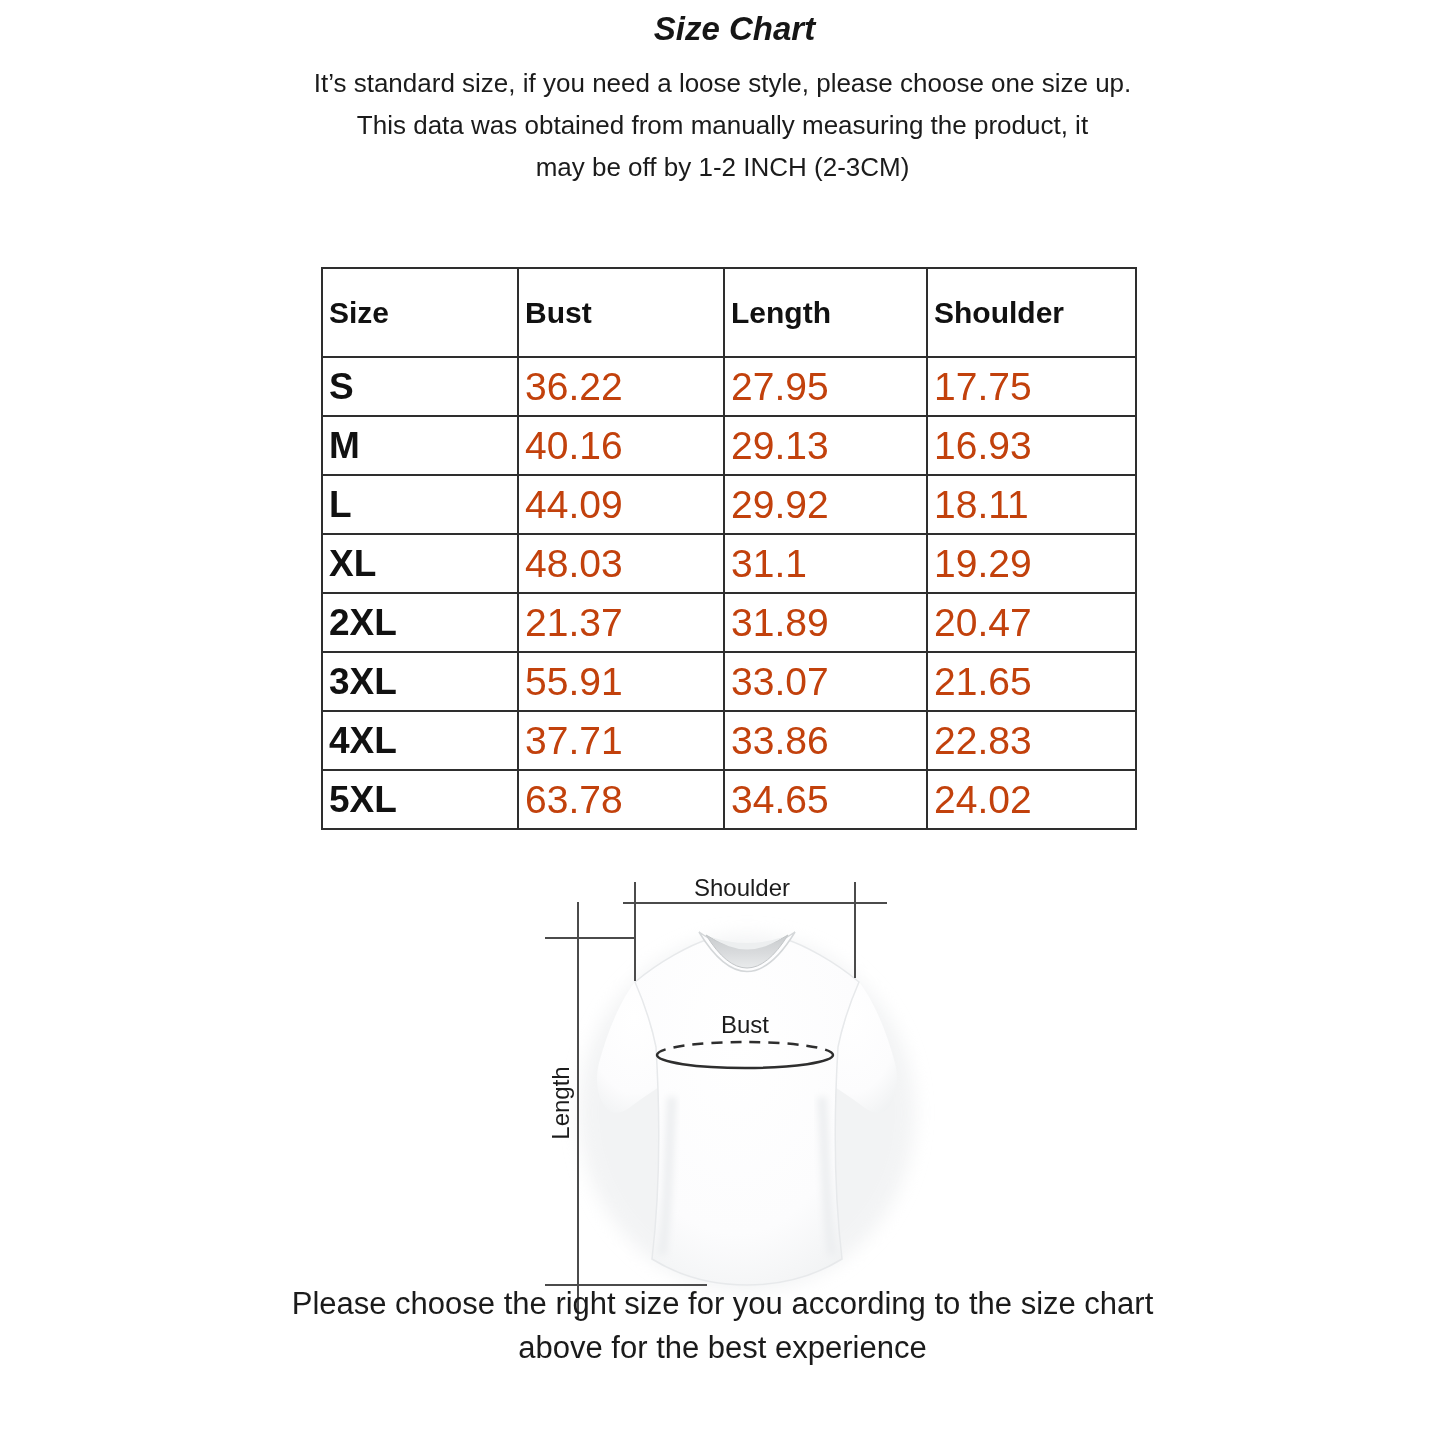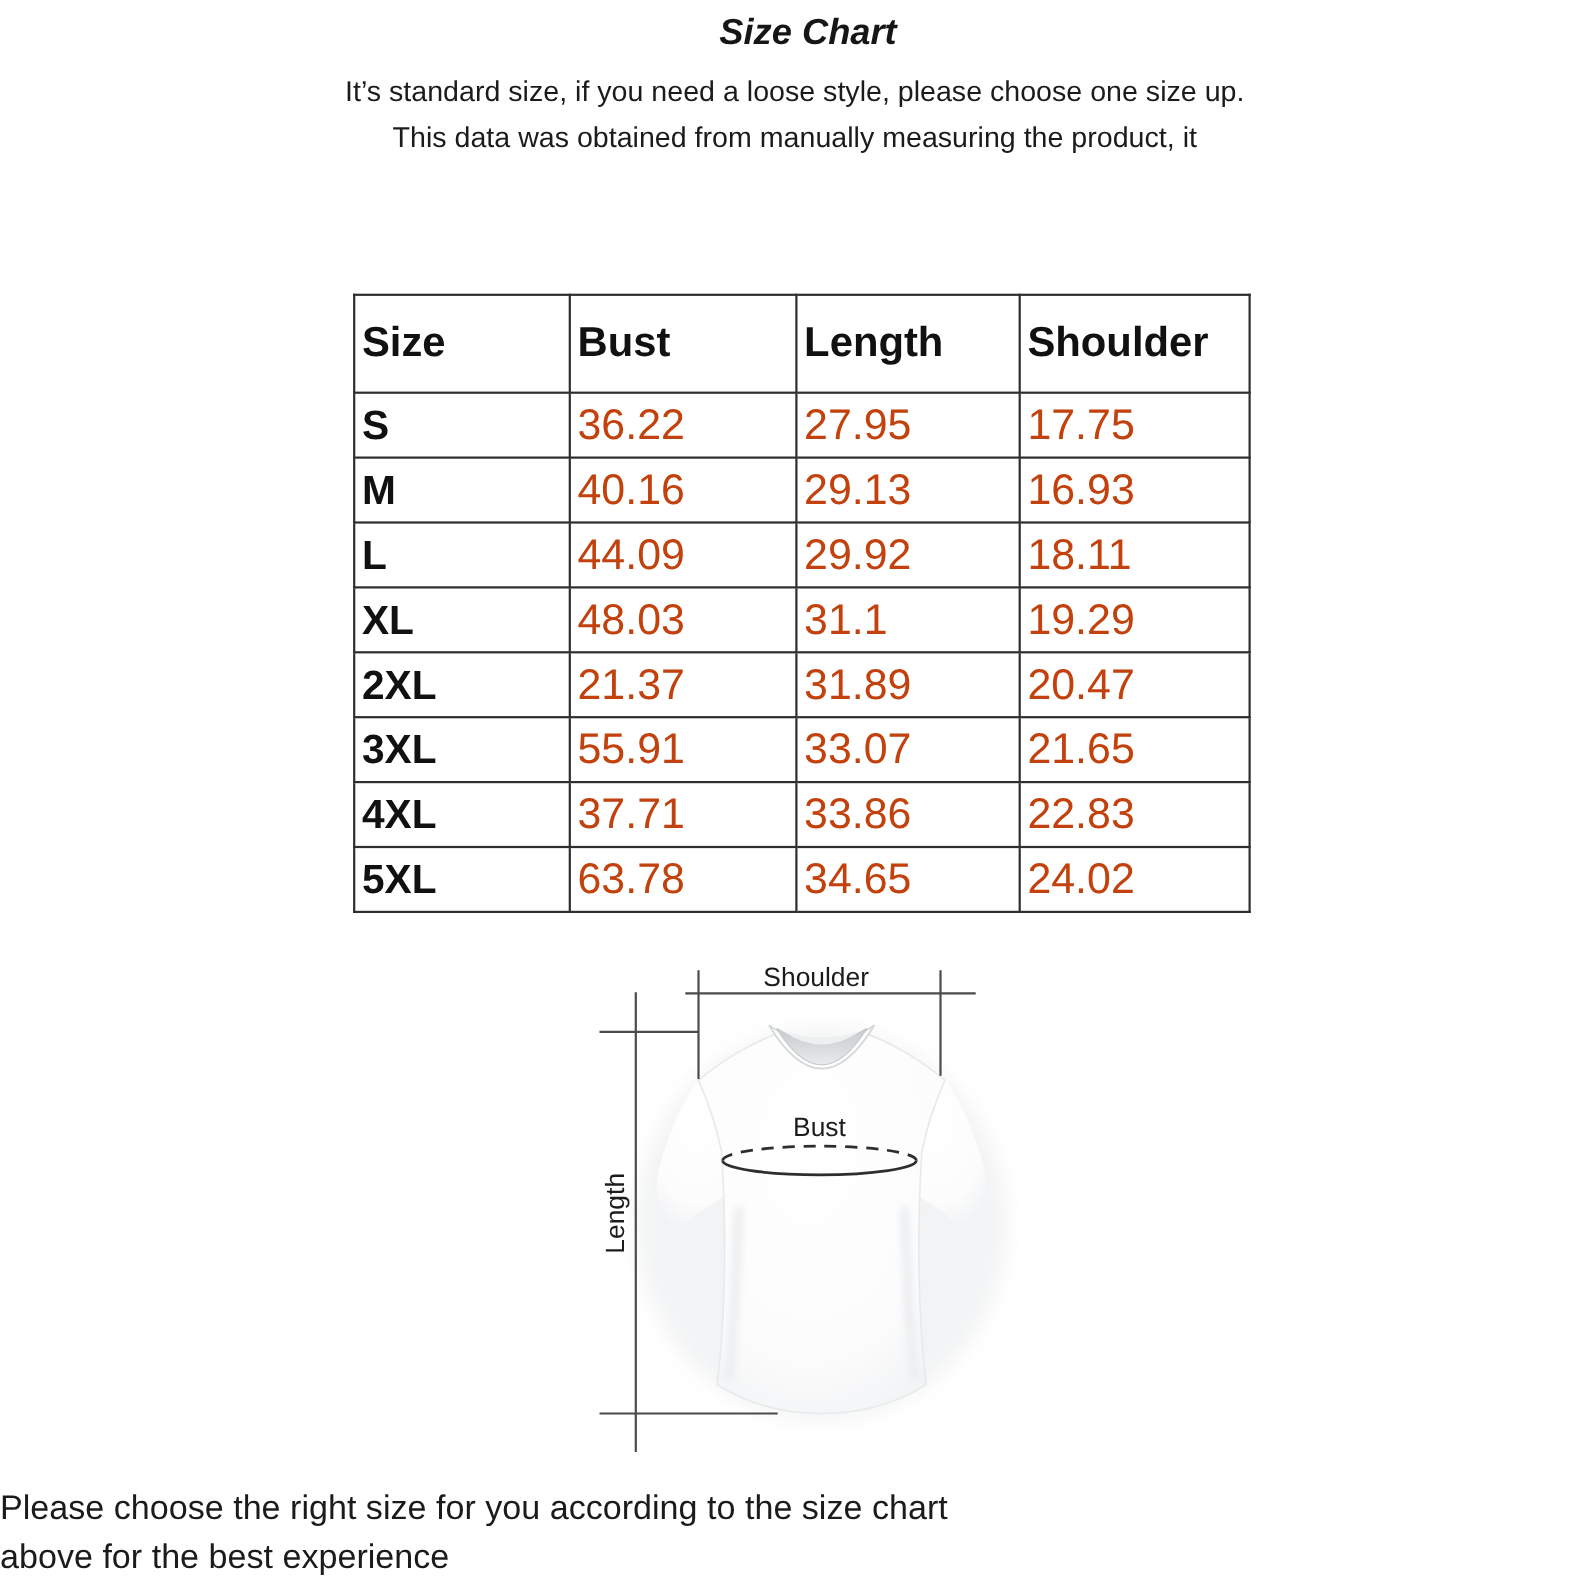--- a/index.html
+++ b/index.html
@@ -52,21 +52,21 @@
   table.size-table th, table.size-table td {
     border: 2px solid #2e2e2e;
     padding: 0 0 0 6px;
     text-align: left;
     vertical-align: middle;
     white-space: nowrap;
     overflow: hidden;
   }
   table.size-table th {
     height: 87px;
-    font-size: 38px;
+    font-size: 30px;
     font-weight: 700;
     color: #111111;
   }
   table.size-table td {
     height: 57px;
     font-size: 39px;
     font-weight: 400;
     color: #c2410c;
   }
   table.size-table td.c-size {
@@ -79,38 +79,39 @@
     left: 520px;
     top: 865px;
   }
   .diagram text {
     font-family: "Liberation Sans", sans-serif;
     font-size: 24px;
     fill: #1c1c1c;
   }
   .footer {
     position: absolute;
-    top: 1349px; left: 0;
-    width: 100%;
-    text-align: left;
+    top: 1282px; left: 0;
+    width: 100%;
+    text-align: center;
     font-size: 31px;
     line-height: 44px;
     font-weight: 400;
   }
 </style>
 </head>
 <body>
 
 <div class="canvas">
 
   <h1 class="title">Size Chart</h1>
 
   <div class="intro">
     <div>It’s standard size, if you need a loose style, please choose one size up.</div>
     <div>This data was obtained from manually measuring the product, it</div>
+    <div>may be off by 1-2 INCH (2-3CM)</div>
   </div>
 
 
   <table class="size-table">
     <colgroup>
       <col style="width:196px">
         <col style="width:206px">
         <col style="width:203px">
         <col style="width:209px">
     </colgroup>

